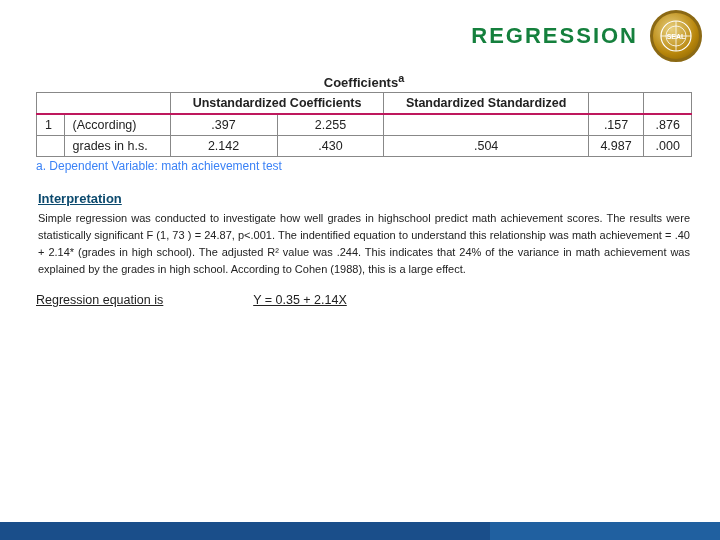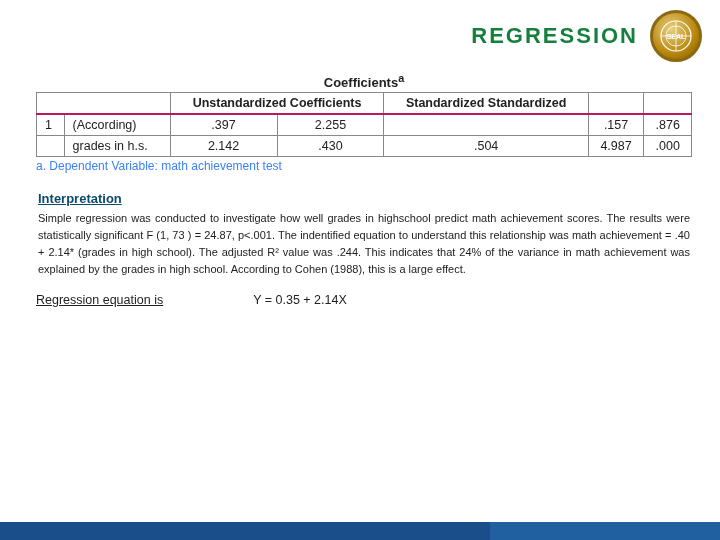--- a/index.html
+++ b/index.html
@@ -125,20 +125,21 @@
       text-align: justify;
       color: #222;
     }
 
     
     .reg-equation {
       margin-top: 14px;
       font-size: 12.5px;
       display: flex;
       color: #222;
+      text-decoration: underline;
     }
     .reg-equation .label {
       text-decoration: underline;
       margin-right: 90px;
     }
 
     
     .bottom-bar {
       position: absolute;
       bottom: 0;

